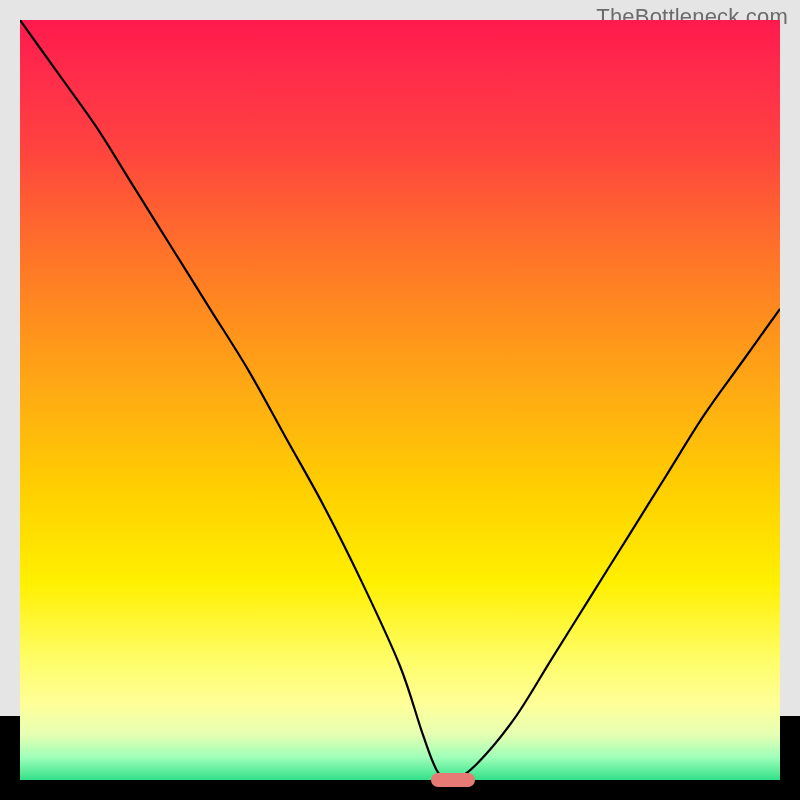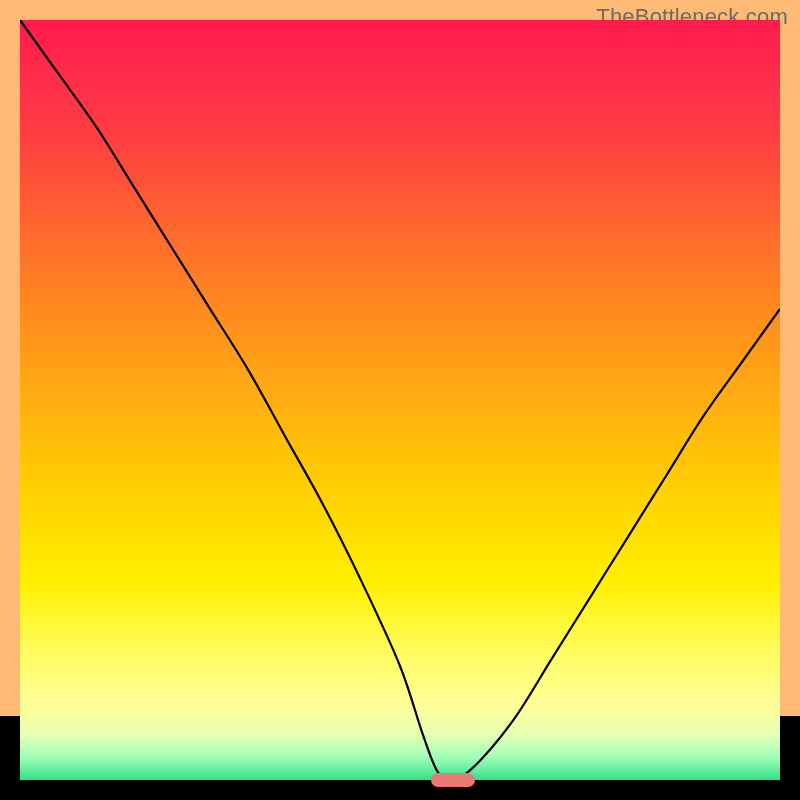--- a/index.html
+++ b/index.html
@@ -8,21 +8,21 @@
     width: 800px;
     height: 800px;
     background: #000;
     overflow: hidden;
     font-family: Arial, Helvetica, sans-serif;
   }
   .frame {
     position: relative;
     width: 800px;
     height: 716px;
-    background: #fdba74;
+    background: #e5e5e5;
   }
   .plot {
     position: absolute;
     left: 20px;
     top: 20px;
     width: 760px;
     height: 760px;
     background: linear-gradient(to bottom,
       #ff1a4d 0%,
       #ff2e4a 8%,

